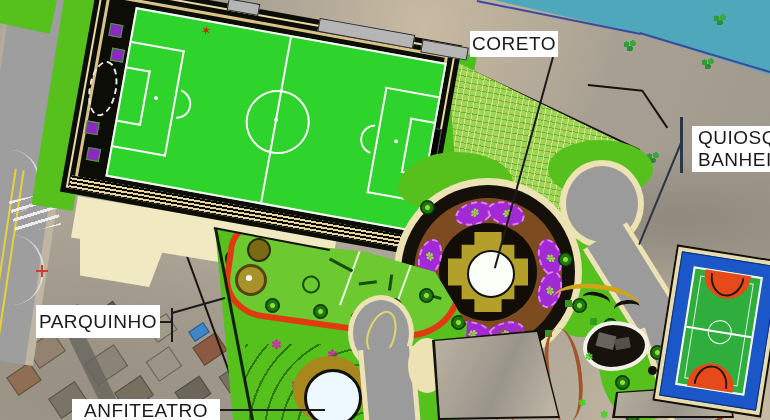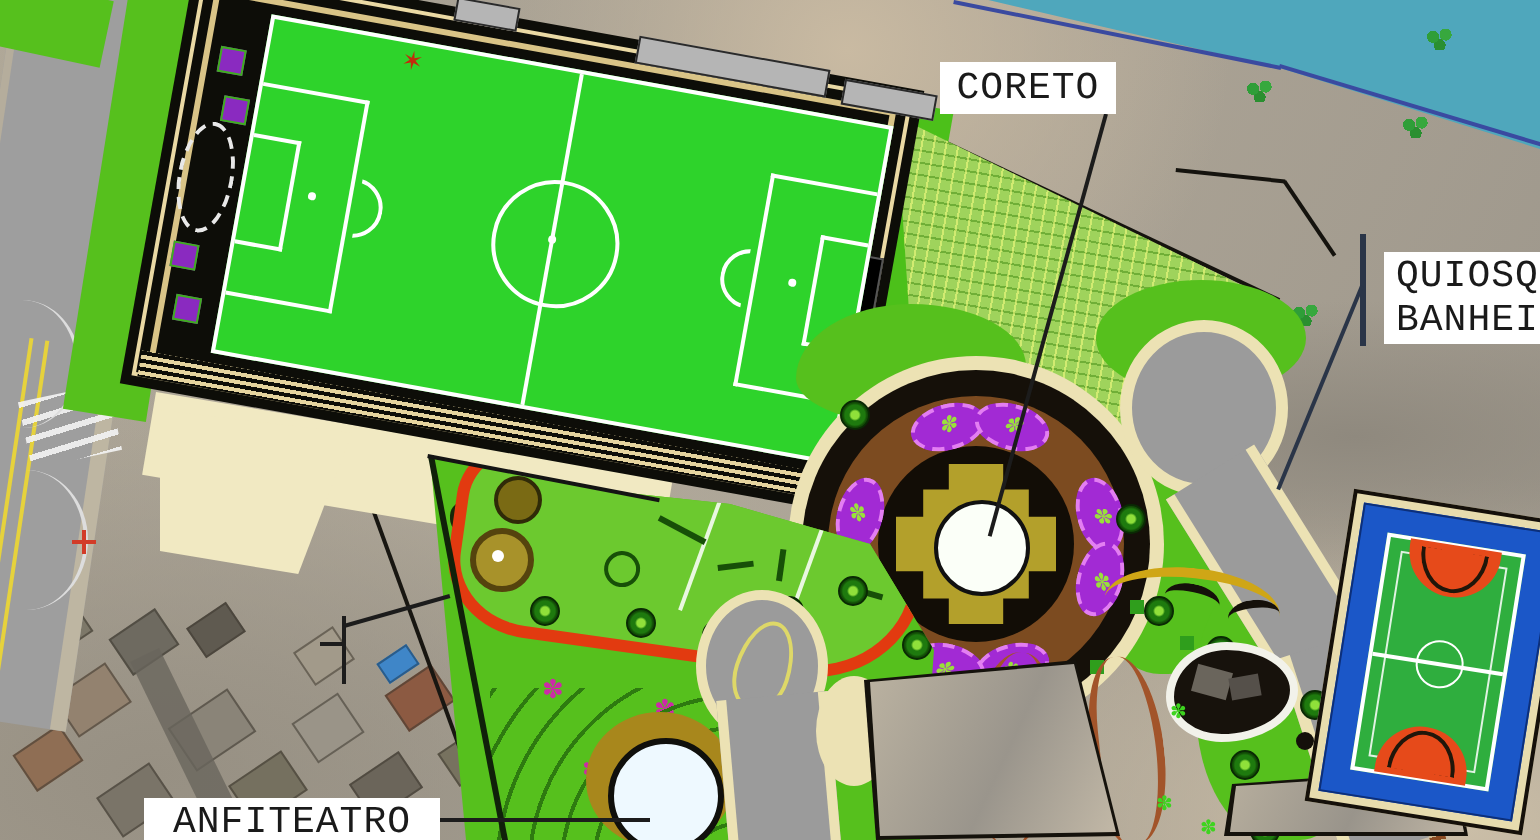--- a/index.html
+++ b/index.html
@@ -21,21 +21,21 @@
   .ptree{position:absolute;width:15px;height:11px;background:
     radial-gradient(circle at 30% 40%, #2f9e38 0 3px, rgba(0,0,0,0) 3px),
     radial-gradient(circle at 72% 30%, #37a83e 0 3px, rgba(0,0,0,0) 3px),
     radial-gradient(circle at 52% 78%, #2a8f30 0 3px, rgba(0,0,0,0) 3px);}
   .petal{position:absolute;width:34px;height:19px;border-radius:50%;background:#a22ad4;
     border:2px dashed #e37ef2;display:flex;align-items:center;justify-content:center;
     color:#9ae03c;font-size:11px;line-height:1;}
   .gflower{position:absolute;color:#3dd41f;font-size:10px;line-height:1;}
   .pinkflower{position:absolute;color:#cc2aa8;font-size:13px;line-height:1;}
   .label{position:absolute;background:#fff;color:#1a1a1a;font-size:19px;font-weight:500;
-    letter-spacing:.5px;display:flex;align-items:center;justify-content:center;z-index:60;font-family:Liberation Mono, monospace;}
+    letter-spacing:.5px;display:flex;align-items:center;justify-content:center;z-index:60;}
   .lead{position:absolute;background:#1c1c1c;z-index:59;}
   .stand{position:absolute;background:#b5b5b5;border:1px solid #2a2a2a;}
   .whiteline{position:absolute;background:#fff;}
 </style>
 </head>
 <body>
 
 <div id="canvas">
 
   <div class="a" id="photo"></div>
@@ -305,20 +305,23 @@
   </div>
   <div class="lead" style="left:552px;top:57px;width:2px;height:219px;transform:rotate(15.4deg);transform-origin:50% 0;"></div>
 
   <div class="label" style="left:692px;top:126px;width:116px;height:46px;flex-direction:column;align-items:flex-start;padding-left:6px;line-height:22px;">
     <span>QUIOSQUE</span>
     <span>BANHEIRO</span>
   </div>
   <div class="lead" style="left:680px;top:117px;width:2.5px;height:56px;background:#2a3548;"></div>
   <div class="lead" style="left:680px;top:143px;width:2px;height:110px;background:#2a3548;transform:rotate(22.4deg);transform-origin:50% 0;"></div>
 
+  <div class="label" style="left:36px;top:305px;width:124px;height:33px;">
+    <span>PARQUINHO</span>
+  </div>
   <div class="lead" style="left:160px;top:321px;width:12px;height:2px;"></div>
   <div class="lead" style="left:171px;top:308px;width:2px;height:34px;"></div>
   <div class="lead" style="left:172px;top:312px;width:55px;height:2px;transform:rotate(-15.8deg);transform-origin:0 50%;"></div>
 
   <div class="label" style="left:72px;top:399px;width:148px;height:24px;align-items:flex-start;padding-top:1px;">
     <span>ANFITEATRO</span>
   </div>
   <div class="lead" style="left:205px;top:409px;width:120px;height:2px;"></div>
   <div class="lead" style="left:210px;top:402px;width:2px;height:15px;"></div>
 

